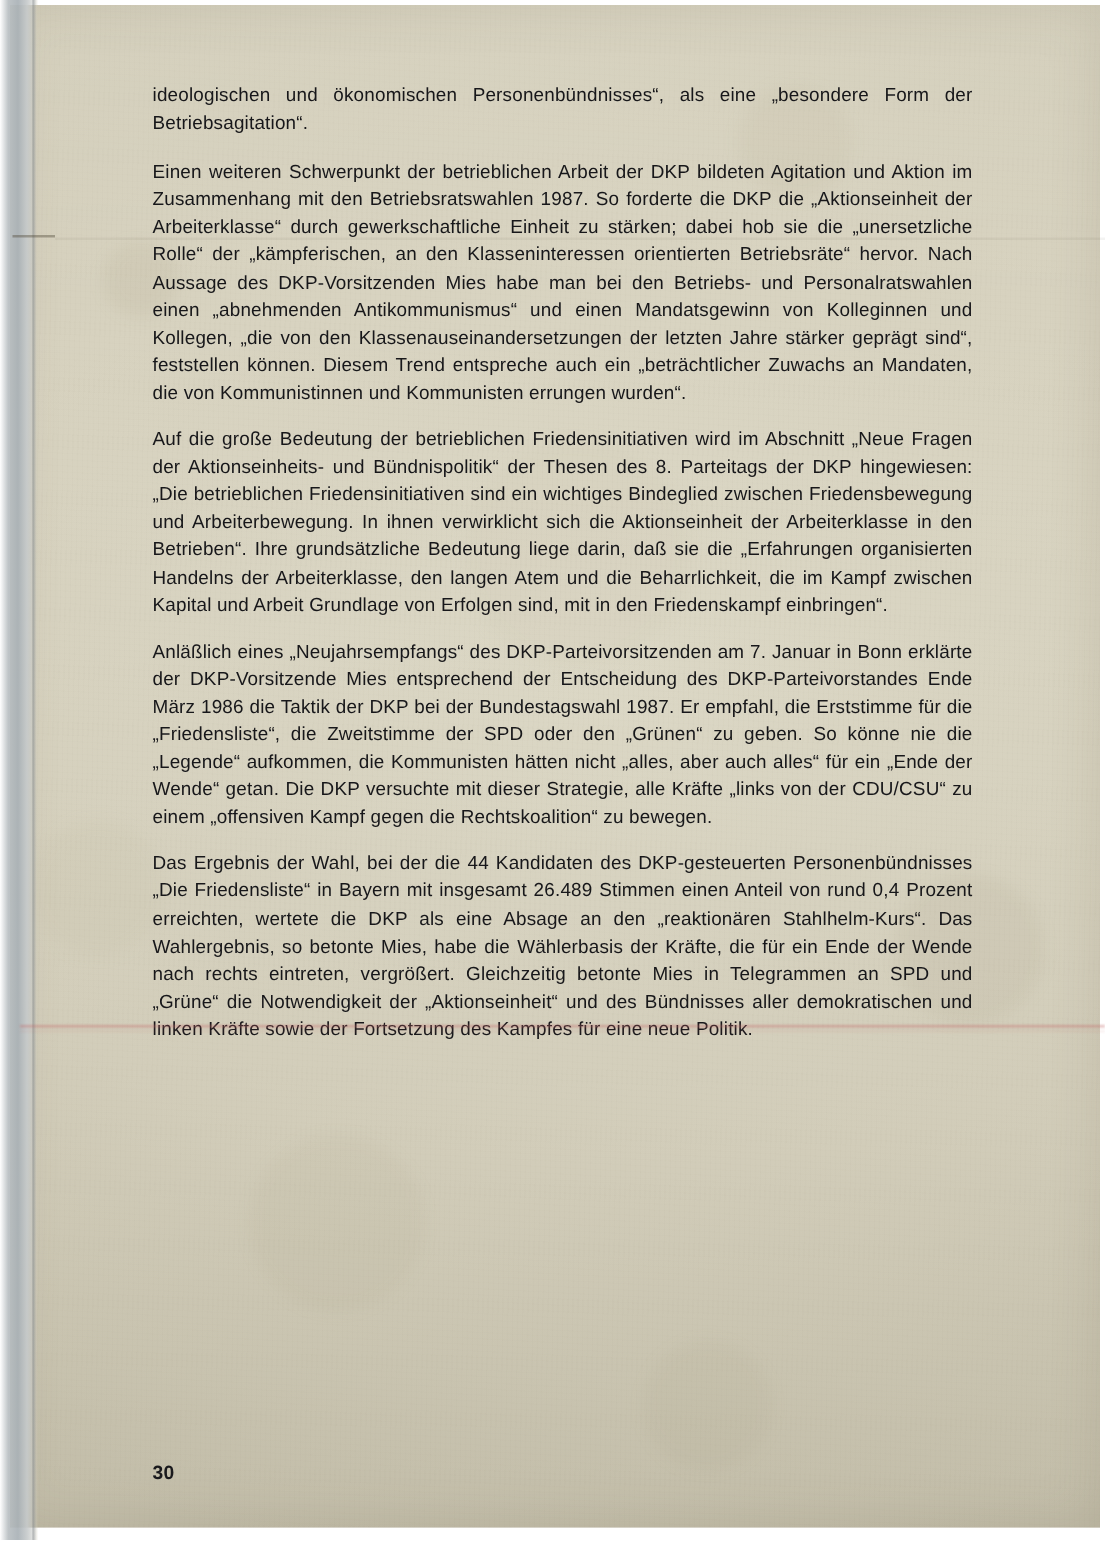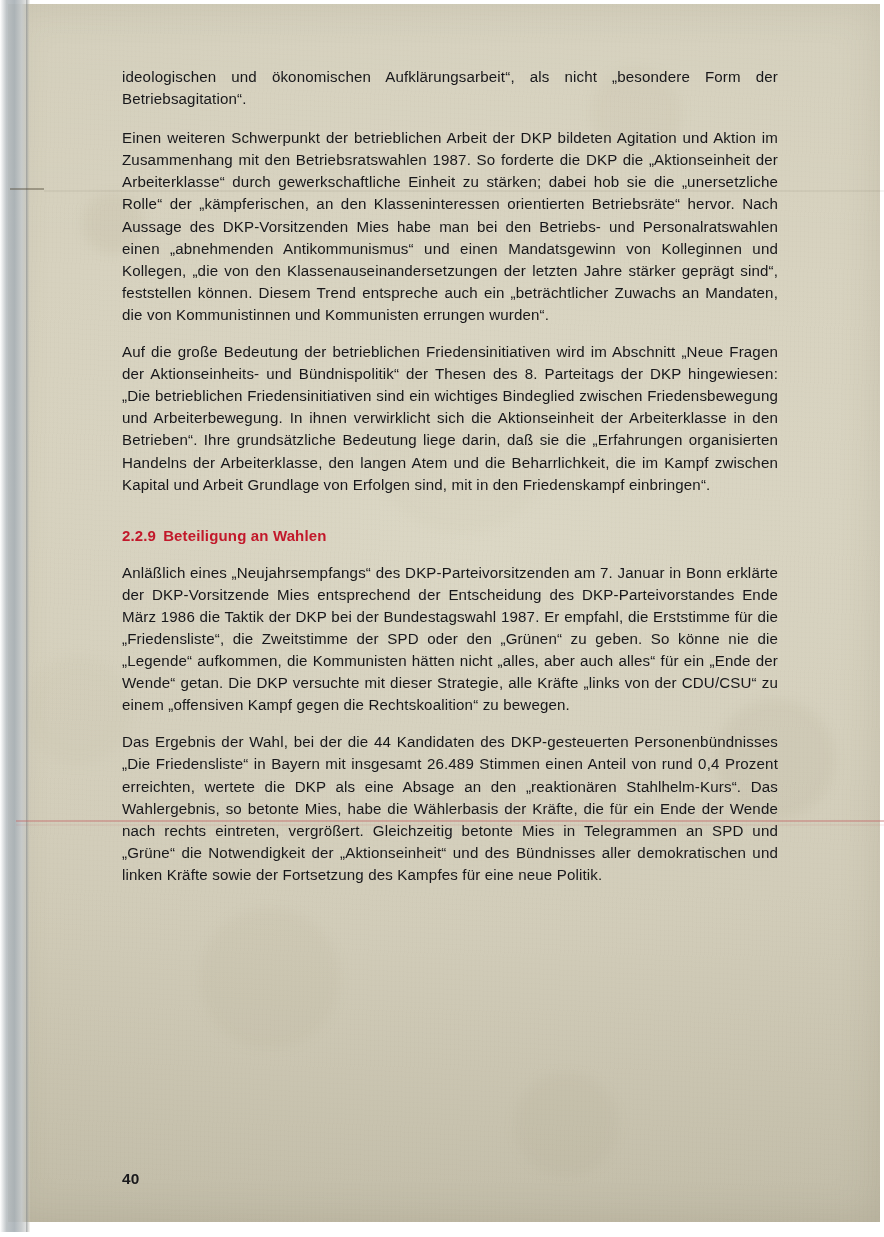--- a/index.html
+++ b/index.html
@@ -164,38 +164,35 @@
 
 <div id="scan-root">
 
   <div id="page-sheet">
     <div id="paper-grain"></div>
     <div id="paper-fibers"></div>
     <div id="scan-tint"></div>
 
     <div id="text-column">
 
-      <p class="para first">ideologischen und ökonomischen Aufklärungsarbeit“, als nicht „besondere Form der Betriebsagitation“.</p>
+      <p class="para first">ideologischen und ökonomischen Personenbündnisses“, als eine „besondere Form der Betriebsagitation“.</p>
 
       <p class="para">Einen weiteren Schwerpunkt der betrieblichen Arbeit der DKP bildeten Agitation und Aktion im Zusammenhang mit den Betriebsratswahlen 1987. So forderte die DKP die „Aktionseinheit der Arbeiterklasse“ durch gewerkschaftliche Einheit zu stärken; dabei hob sie die „unersetzliche Rolle“ der „kämpferischen, an den Klasseninteressen orientierten Betriebsräte“ hervor. Nach Aussage des DKP-Vorsitzenden Mies habe man bei den Betriebs- und Personalratswahlen einen „abnehmenden Antikommunismus“ und einen Mandatsgewinn von Kolleginnen und Kollegen, „die von den Klassenauseinandersetzungen der letzten Jahre stärker geprägt sind“, feststellen können. Diesem Trend entspreche auch ein „beträchtlicher Zuwachs an Mandaten, die von Kommunistinnen und Kommunisten errungen wurden“.</p>
 
       <p class="para">Auf die große Bedeutung der betrieblichen Friedensinitiativen wird im Abschnitt „Neue Fragen der Aktionseinheits- und Bündnispolitik“ der Thesen des 8. Parteitags der DKP hingewiesen: „Die betrieblichen Friedensinitiativen sind ein wichtiges Bindeglied zwischen Friedensbewegung und Arbeiterbewegung. In ihnen verwirklicht sich die Aktionseinheit der Arbeiterklasse in den Betrieben“. Ihre grundsätzliche Bedeutung liege darin, daß sie die „Erfahrungen organisierten Handelns der Arbeiterklasse, den langen Atem und die Beharrlichkeit, die im Kampf zwischen Kapital und Arbeit Grundlage von Erfolgen sind, mit in den Friedenskampf einbringen“.</p>
 
-      <h2 class="section-heading">
-        <span class="sec-num">2.2.9</span><span class="sec-title">Beteiligung an Wahlen</span>
-      </h2>
 
 
       <p class="para">Anläßlich eines „Neujahrsempfangs“ des DKP-Parteivorsitzenden am 7. Januar in Bonn erklärte der DKP-Vorsitzende Mies entsprechend der Entscheidung des DKP-Parteivorstandes Ende März 1986 die Taktik der DKP bei der Bundestagswahl 1987. Er empfahl, die Erststimme für die „Friedensliste“, die Zweitstimme der SPD oder den „Grünen“ zu geben. So könne nie die „Legende“ aufkommen, die Kommunisten hätten nicht „alles, aber auch alles“ für ein „Ende der Wende“ getan. Die DKP versuchte mit dieser Strategie, alle Kräfte „links von der CDU/CSU“ zu einem „offensiven Kampf gegen die Rechtskoalition“ zu bewegen.</p>
 
       <p class="para">Das Ergebnis der Wahl, bei der die 44 Kandidaten des DKP-gesteuerten Personenbündnisses „Die Friedensliste“ in Bayern mit insgesamt 26.489 Stimmen einen Anteil von rund 0,4 Prozent erreichten, wertete die DKP als eine Absage an den „reaktionären Stahlhelm-Kurs“. Das Wahlergebnis, so betonte Mies, habe die Wählerbasis der Kräfte, die für ein Ende der Wende nach rechts eintreten, vergrößert. Gleichzeitig betonte Mies in Telegrammen an SPD und „Grüne“ die Notwendigkeit der „Aktionseinheit“ und des Bündnisses aller demokratischen und linken Kräfte sowie der Fortsetzung des Kampfes für eine neue Politik.</p>
 
     </div>
 
-    <div id="page-folio">40</div>
+    <div id="page-folio">30</div>
   </div>
 
   <div id="gutter-strip"></div>
   <div id="gutter-edge"></div>
 
   <div class="scan-line-dark" style="left:10px; top:188px; width:34px;"></div>
   <div class="scan-line-dark" style="left:44px; top:190px; width:840px; opacity:0.16;"></div>
   <div class="scan-line-pink" style="left:16px; top:820px; width:868px;"></div>
   <div class="scan-line-pink" style="left:16px; top:824px; width:868px; opacity:0.22;"></div>
 

